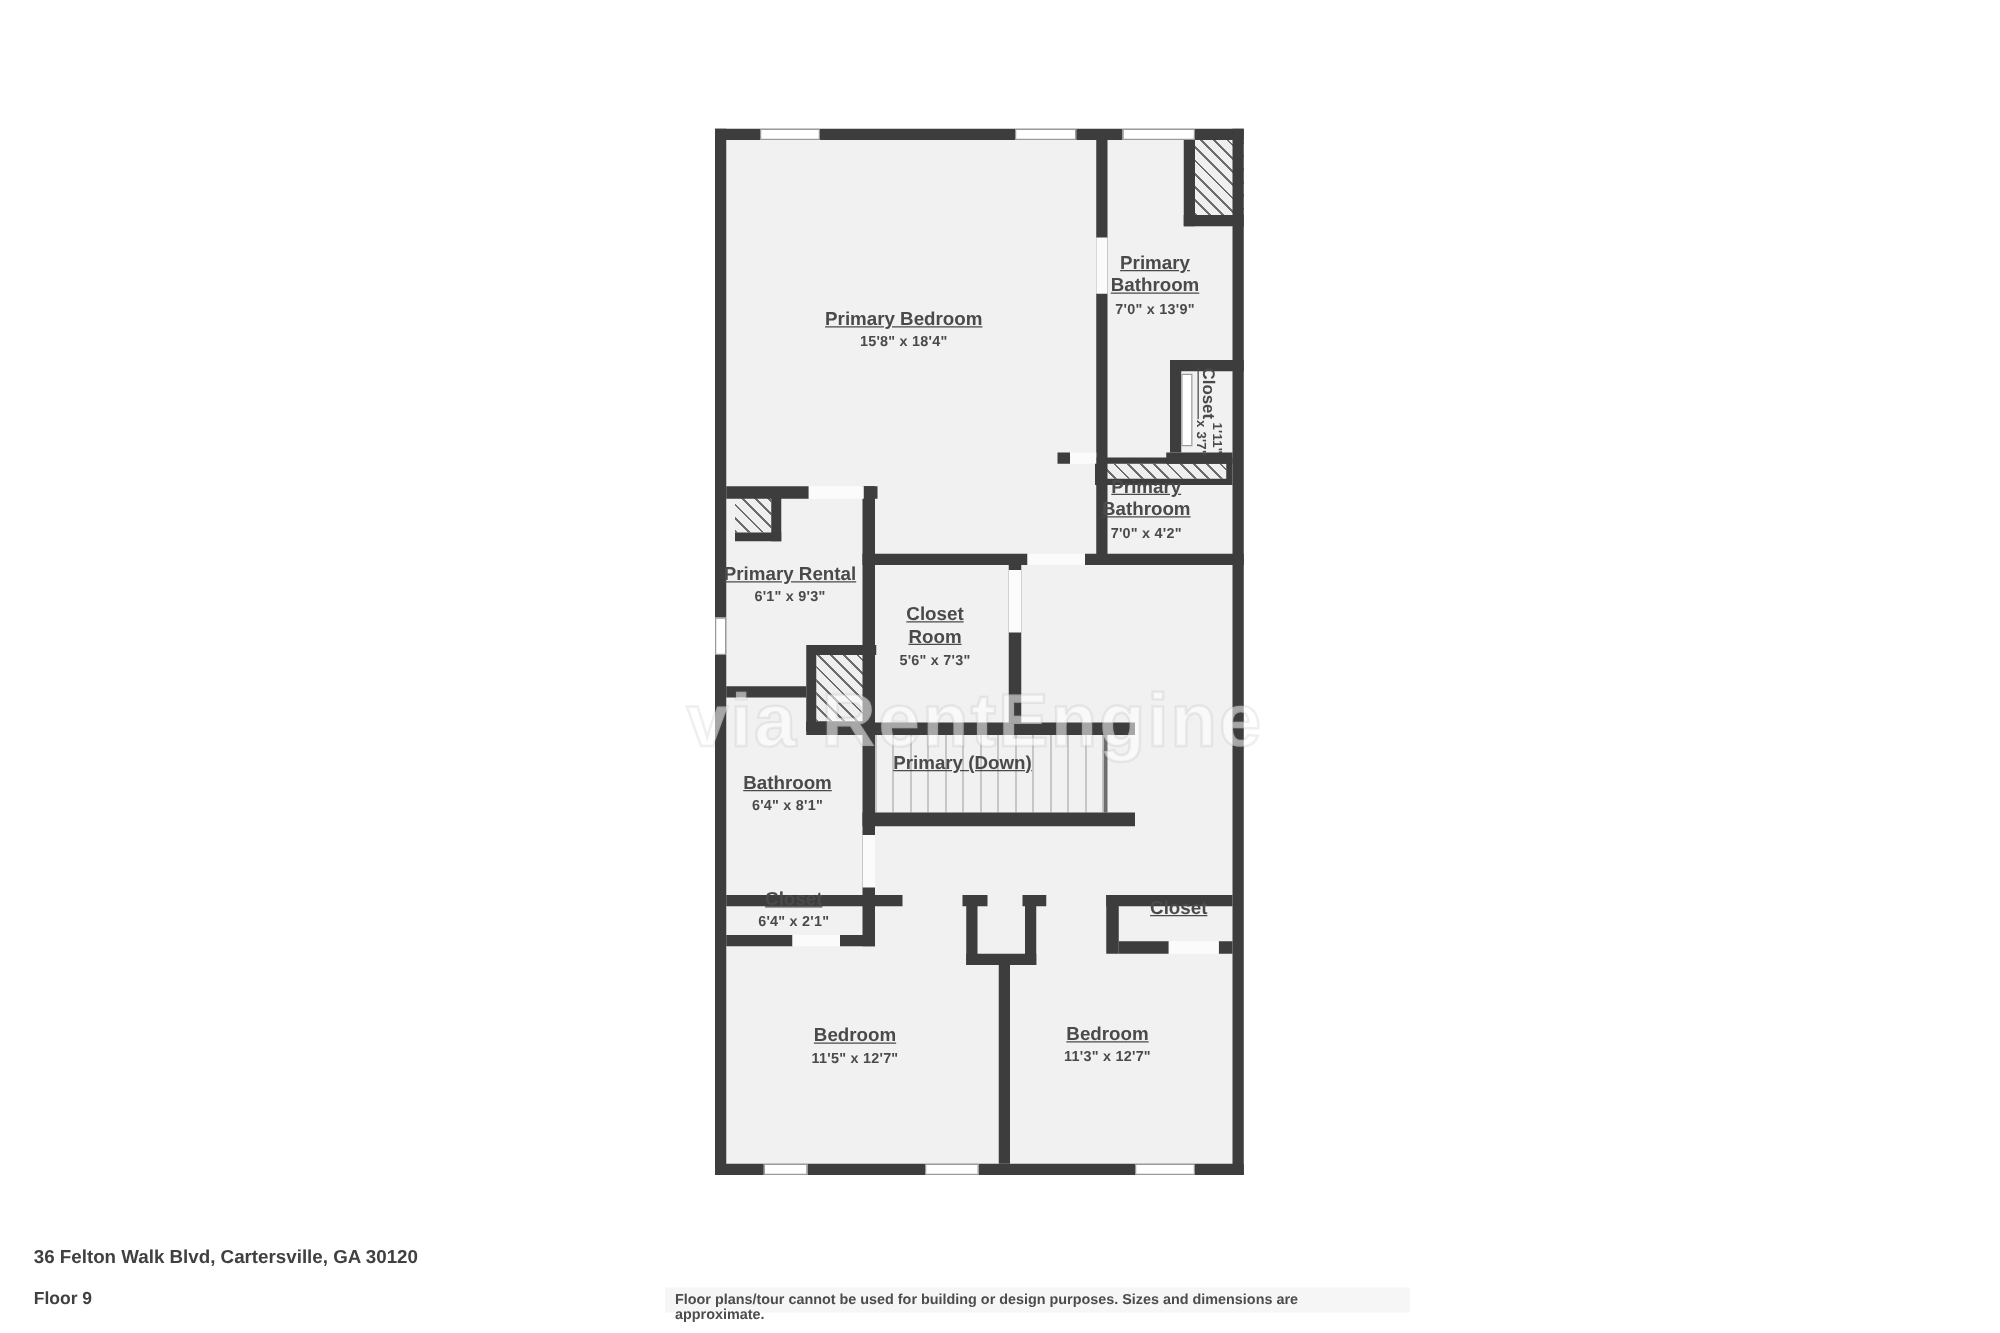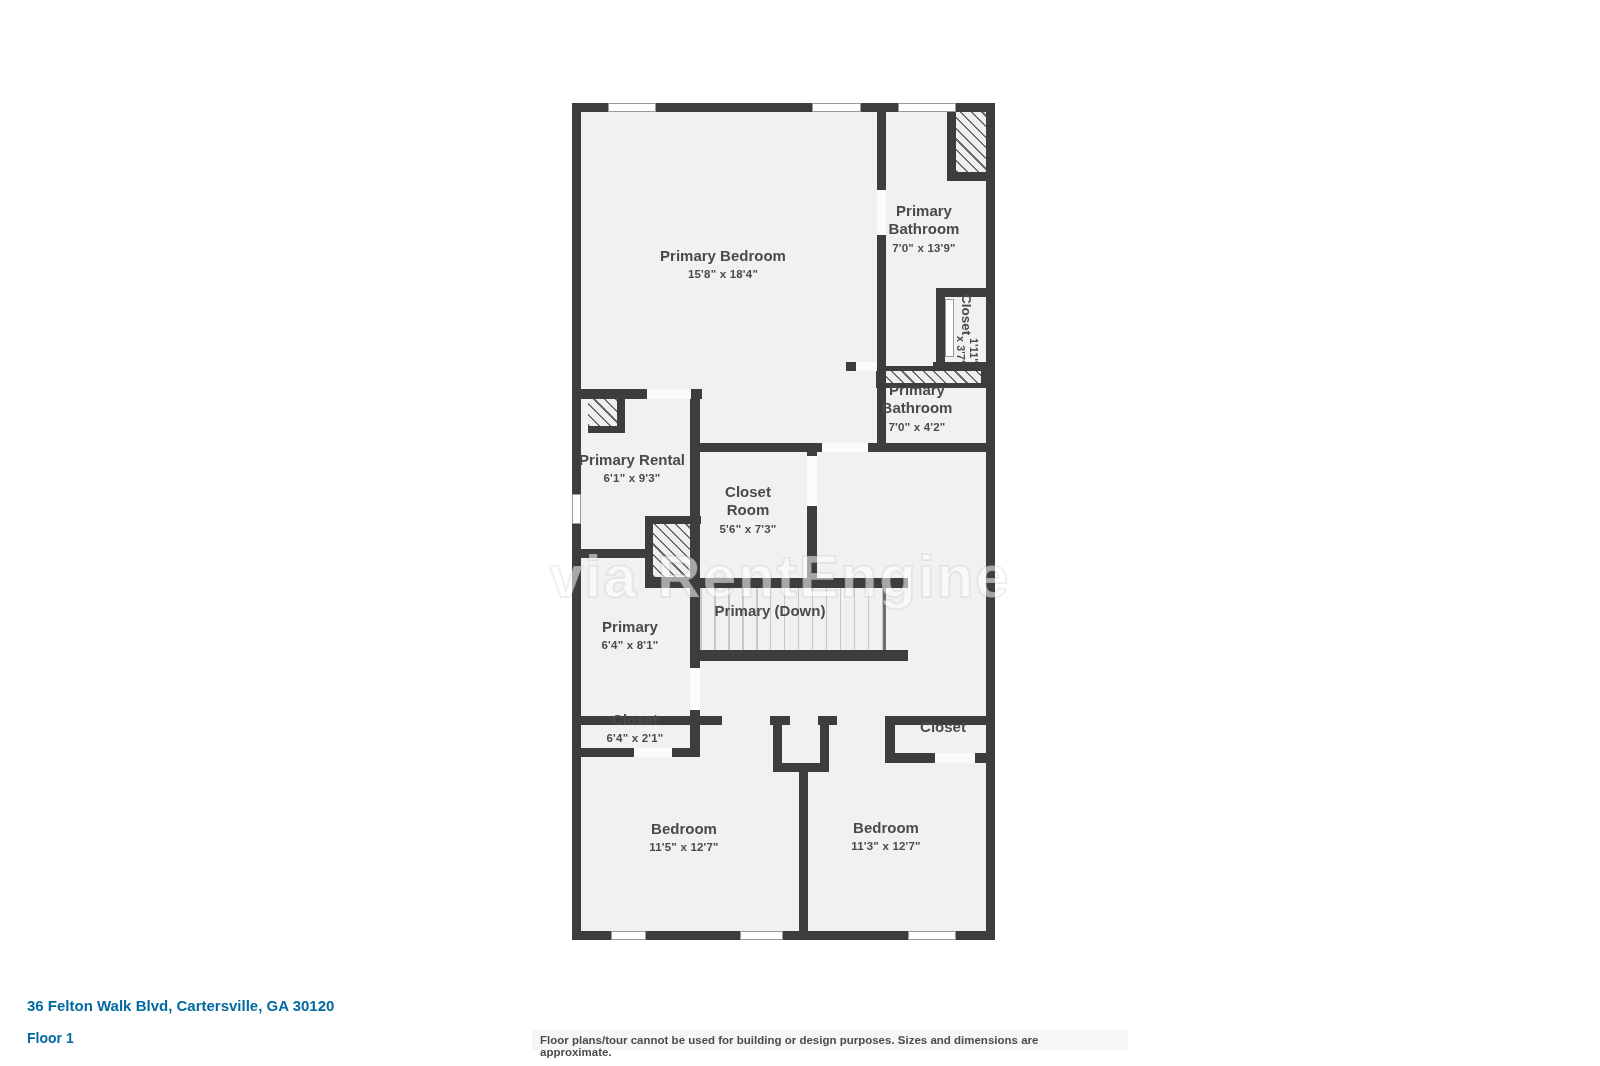--- a/index.html
+++ b/index.html
@@ -22,35 +22,35 @@
     position:absolute;z-index:1;box-sizing:border-box;border:0 solid var(--wall);
     background-color:#efefef;
     background-image:repeating-linear-gradient(45deg, rgba(85,85,85,.85) 0 1.6px, transparent 1.6px 7.5px);
   }
   .stairs{
     position:absolute;z-index:1;box-sizing:border-box;
     background-image:repeating-linear-gradient(90deg, #c7c7c7 0 1.5px, transparent 1.5px 14px);
     border-right:3px solid #6e6e6e;
   }
   .lbl{position:absolute;z-index:4;color:var(--label);font-weight:700;text-align:center;line-height:1.22;}
-  .lbl .nm{font-size:15px;}
+  .lbl .nm{font-size:15px;text-decoration:underline;}
   .lbl .dm{font-size:11.5px;margin-top:2px;letter-spacing:.2px;}
   .lbl .dm:empty{display:none;}
   .nw .nm{white-space:nowrap;}
   .nw .dm{white-space:nowrap;}
   .vert{writing-mode:vertical-rl;height:72px;display:flex;align-items:center;}
   .vert .nm{font-size:13.5px;}
   .vert .dm{font-size:10.5px;margin-top:0;margin-left:2px;}
   .wm{
     position:absolute;z-index:5;text-align:center;font-weight:800;
     color:rgba(255,255,255,.55);
     -webkit-text-stroke:2px rgba(100,100,100,.10);
     letter-spacing:2px;white-space:nowrap;line-height:1.05;
   }
-  .footer-text{position:absolute;color:#0369a1;font-weight:700;}
+  .footer-text{position:absolute;color:#404040;font-weight:700;}
   .band{position:absolute;background:#f6f6f6;z-index:0;}
 </style>
 </head>
 <body>
 
 <div class="stage">
 
   <div class="floor" style="left:572px;top:103px;width:423px;height:837px"></div>
 
   <div class="hatch" style="left:947px;top:112px;width:48px;height:69px;border-left-width:9px;border-bottom-width:9px"></div>
@@ -153,21 +153,21 @@
     <div class="nm">Closet Room</div>
     <div class="dm">5'6" x 7'3"</div>
   </div>
 
   <div class="lbl nw" style="left:690px;top:602px;width:160px">
     <div class="nm">Primary (Down)</div>
 
   </div>
 
   <div class="lbl nw" style="left:570px;top:618px;width:120px">
-    <div class="nm">Primary</div>
+    <div class="nm">Bathroom</div>
     <div class="dm">6'4" x 8'1"</div>
   </div>
 
   <div class="lbl nw" style="left:575px;top:711px;width:120px">
     <div class="nm">Closet</div>
     <div class="dm">6'4" x 2'1"</div>
   </div>
 
   <div class="lbl nw" style="left:893px;top:718px;width:100px">
     <div class="nm">Closet</div>
@@ -180,17 +180,17 @@
   </div>
 
   <div class="lbl nw" style="left:816px;top:819px;width:140px">
     <div class="nm">Bedroom</div>
     <div class="dm">11'3" x 12'7"</div>
   </div>
 
   <div class="wm" style="left:520px;top:545px;width:520px;font-size:60px">via RentEngine</div>
 
   <div class="footer-text" style="left:27px;top:997px;font-size:15px">36 Felton Walk Blvd, Cartersville, GA 30120</div>
-  <div class="footer-text" style="left:27px;top:1030px;font-size:14px">Floor 1</div>
+  <div class="footer-text" style="left:27px;top:1030px;font-size:14px">Floor 9</div>
   <div class="band" style="left:532px;top:1030px;width:596px;height:20px"></div>
   <div class="footer-text" style="left:540px;top:1034px;width:500px;font-size:11.5px;text-align:left;color:#4c4c4c">Floor plans/tour cannot be used for building or design purposes. Sizes and dimensions are approximate.</div>
 
 </div>
 
 </body></html>

